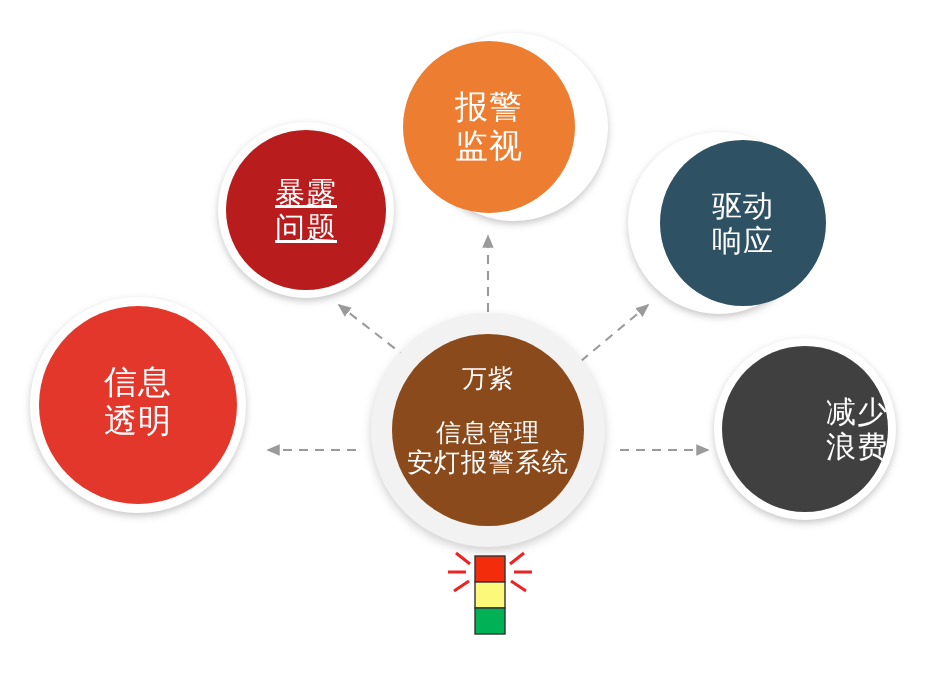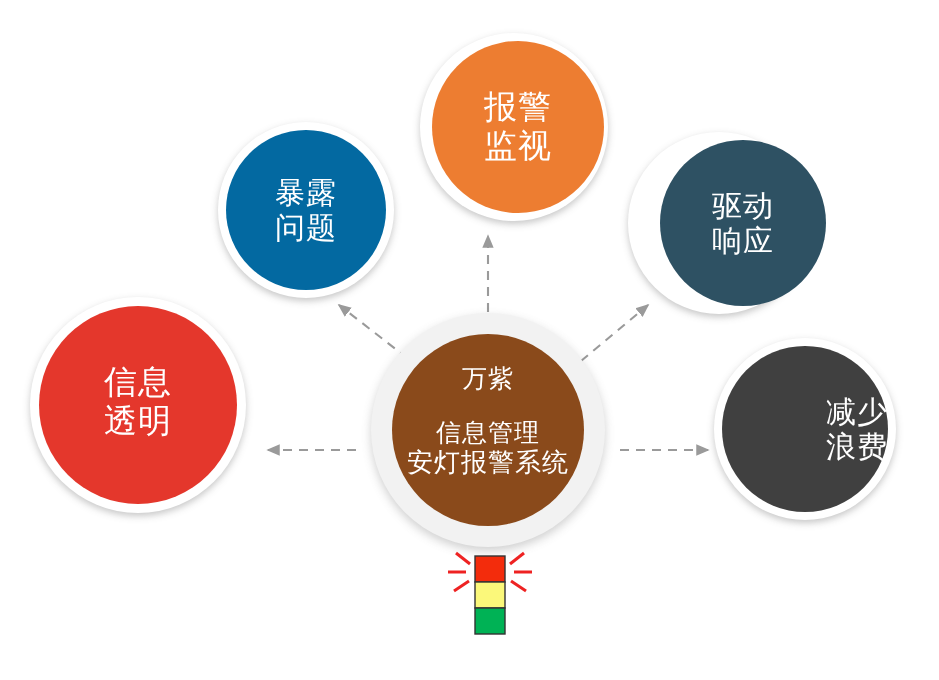--- a/index.html
+++ b/index.html
@@ -66,21 +66,21 @@
     background: #8a4a1b;
     font-size: 25px;
     font-weight: 400;
   }
   #center-node .c-line1 { font-size: 25px; margin-bottom: 24px; }
   #center-node .c-line2 { font-size: 26px; margin-bottom: 18px; }
   #center-node .c-line3 { font-size: 25px; }
 
   
   #halo-alarm   { left: 420px; top: 33px;  width: 188px; height: 188px; }
-  #node-alarm   { left: 432px; top: 41px;  width: 172px; height: 172px;
+  #node-alarm   { left: 403px; top: 41px;  width: 172px; height: 172px;
                   background: #ed7d31; font-size: 33px; }
 
   #halo-expose  { left: 218px; top: 122px; width: 176px; height: 176px; }
   #node-expose  { left: 226px; top: 130px; width: 160px; height: 160px;
                   background: #2aa3ac; font-size: 30px; }
 
   #halo-drive   { left: 628px; top: 132px; width: 182px; height: 182px; }
   #node-drive   { left: 660px; top: 140px; width: 166px; height: 166px;
                   background: #2e5163; font-size: 30px; }
 
@@ -140,21 +140,21 @@
     <span class="label-line c-line2">安灯报警系统</span>
   </div>
 
   <div id="halo-alarm" class="halo"></div>
   <div id="node-alarm" class="node" style="background: rgb(237, 125, 49);">
     <span class="label-line">报警</span>
     <span class="label-line">监视</span>
   </div>
 
   <div id="halo-expose" class="halo"></div>
-  <div id="node-expose" class="node" style="background: #0369a1;">
+  <div id="node-expose" class="node" style="background: #b91c1c; text-decoration: underline;">
     <span class="label-line">暴露</span>
     <span class="label-line">问题</span>
   </div>
 
   <div id="halo-drive" class="halo"></div>
   <div id="node-drive" class="node" style="background: rgb(46, 81, 99);">
     <span class="label-line">驱动</span>
     <span class="label-line">响应</span>
   </div>
 

